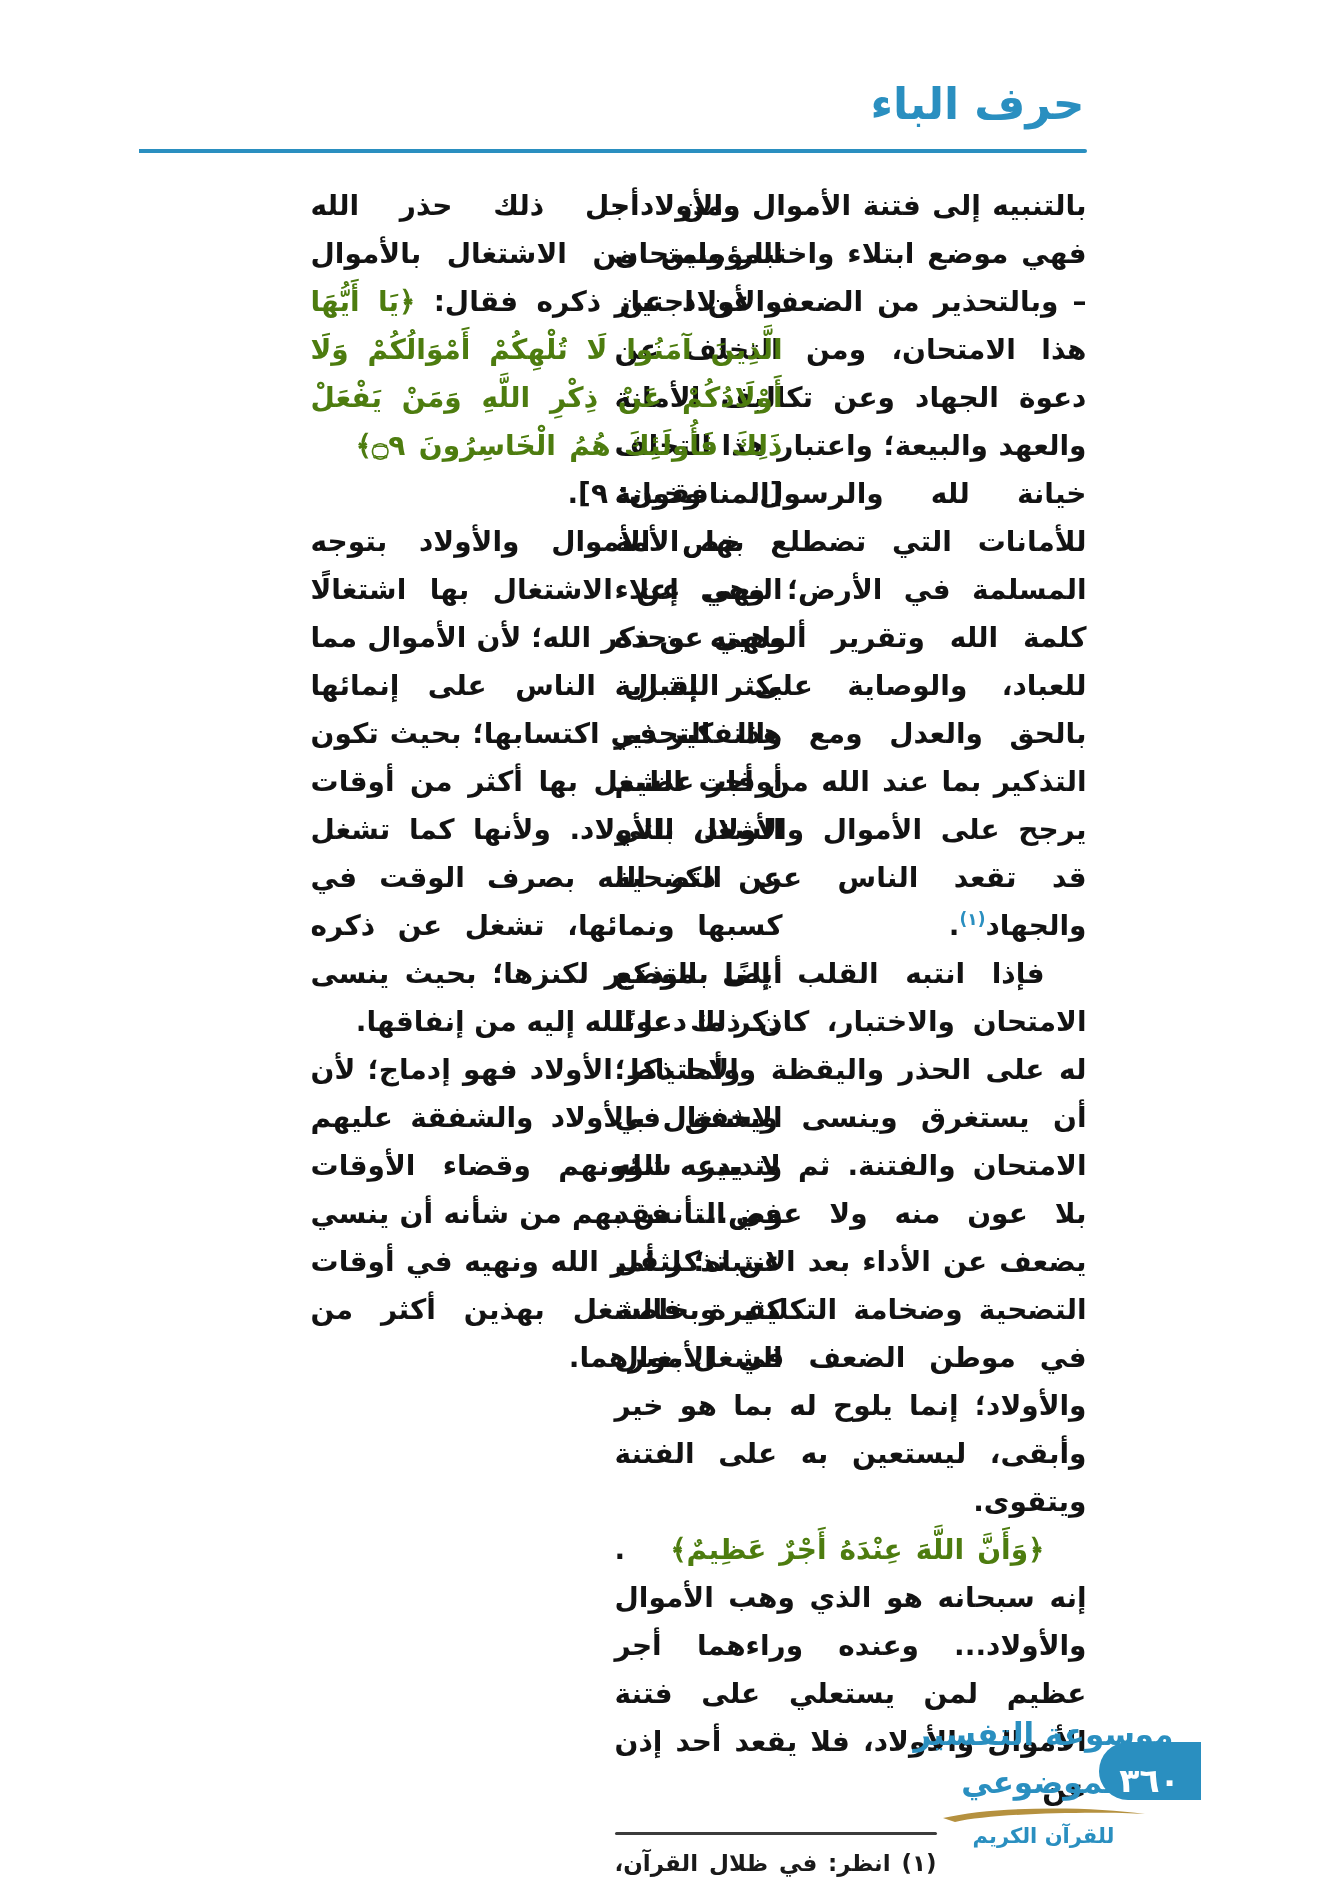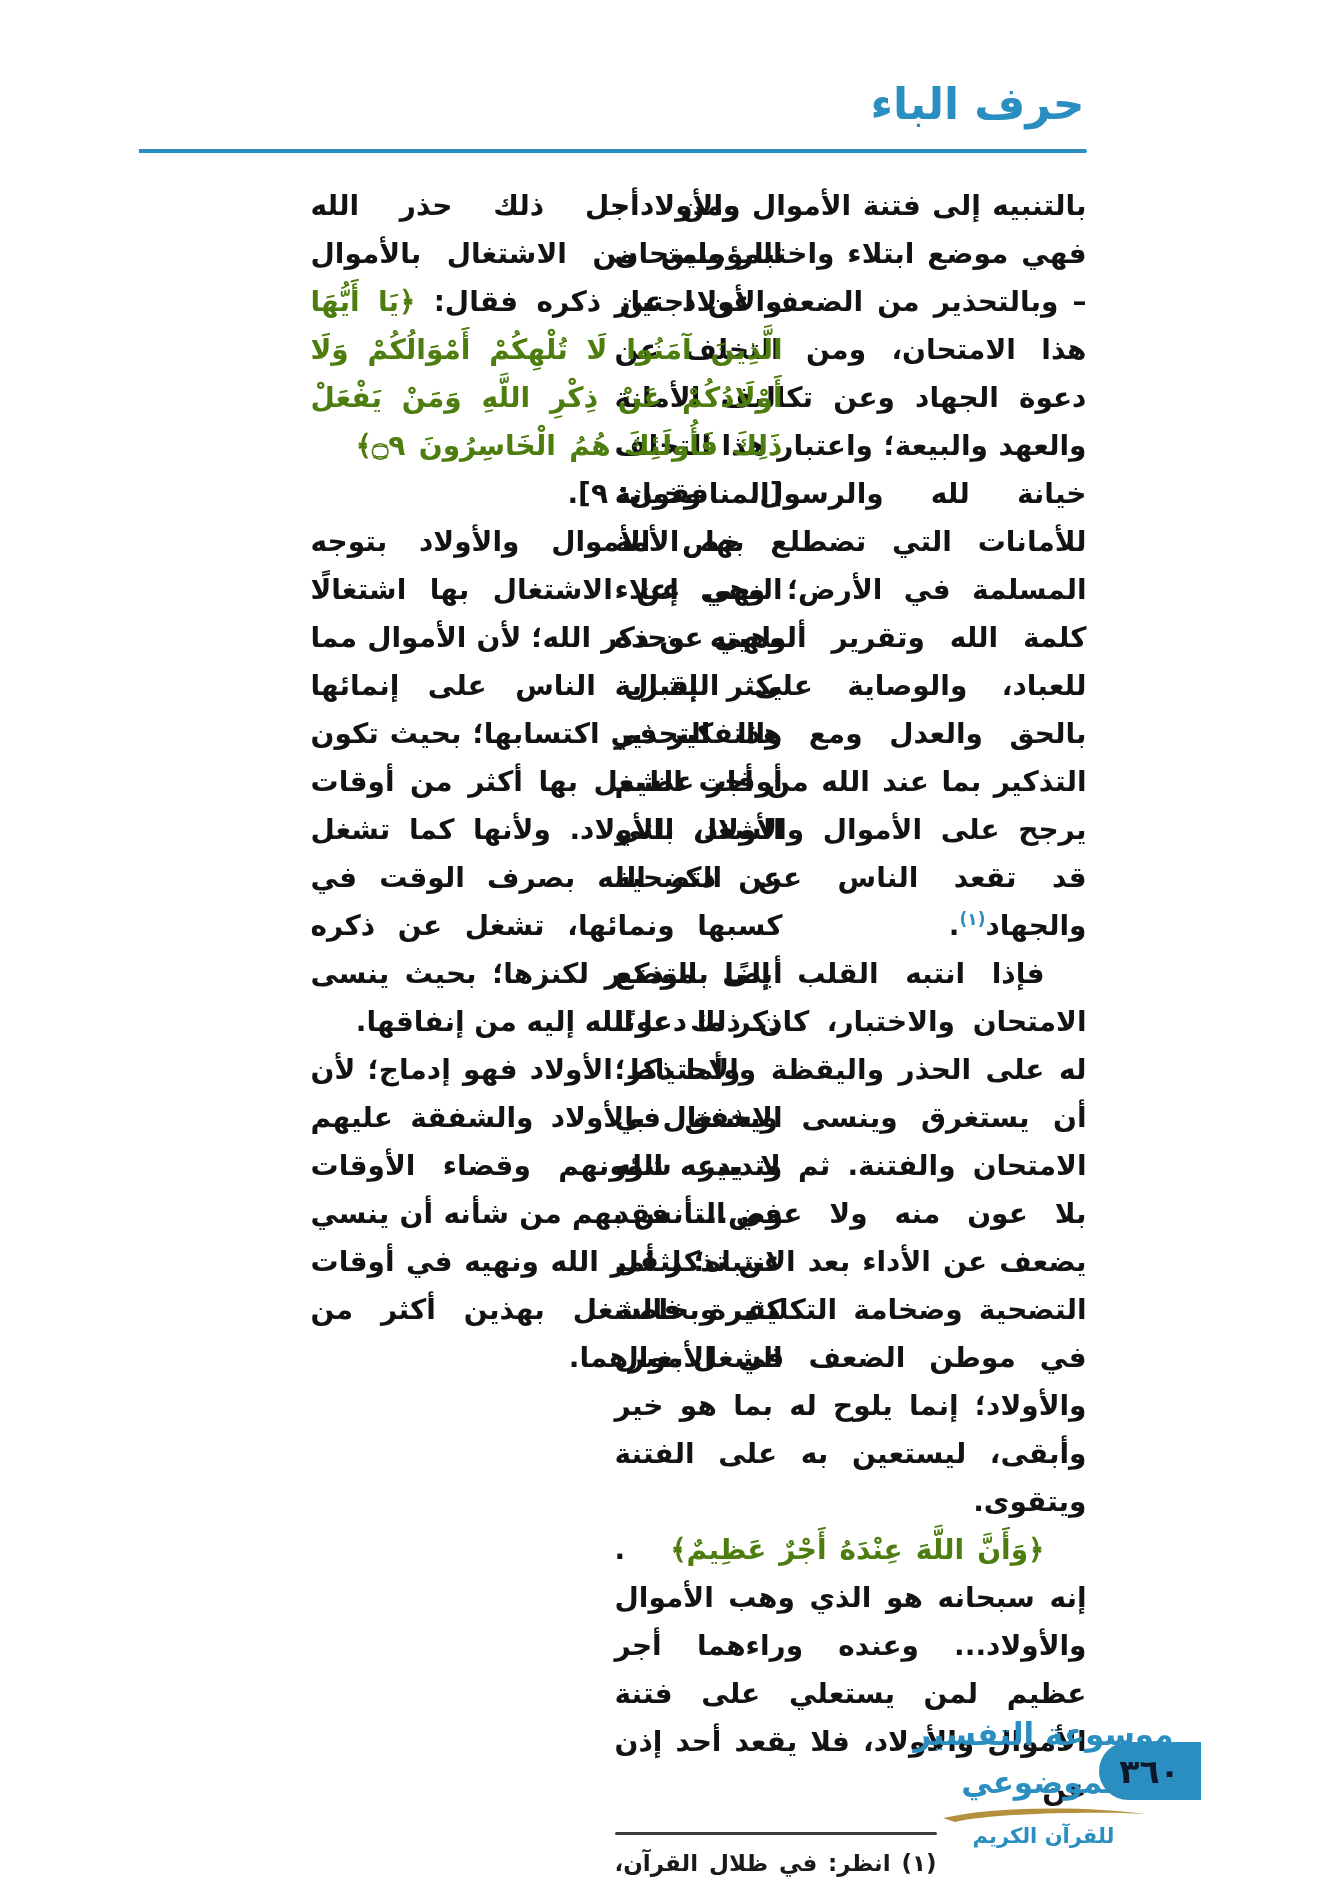--- a/index.html
+++ b/index.html
@@ -66,25 +66,25 @@
   .col-right .fn-sep { width: 100%; background: #3c3c3c; }
   .col-left  .fn-sep { width: 275px; background: #2a8fc0; }
   .page-badge {
     position: absolute;
     top: 1742px;
     right: 0;
     width: 102px;
     height: 58px;
     background: #2a8fc0;
     border-radius: 32px 0 0 32px;
-    color: #0f172a;
+    color: #ffffff;
     font-size: 33px;
     font-weight: bold;
     display: flex;
-    align-items: center;
+    align-items: flex-end;
     justify-content: center;
   }
   .logo {
     position: absolute;
     top: 1710px;
     left: 768px;
     width: 274px;
     text-align: center;
     color: #2a8fc0;
   }

